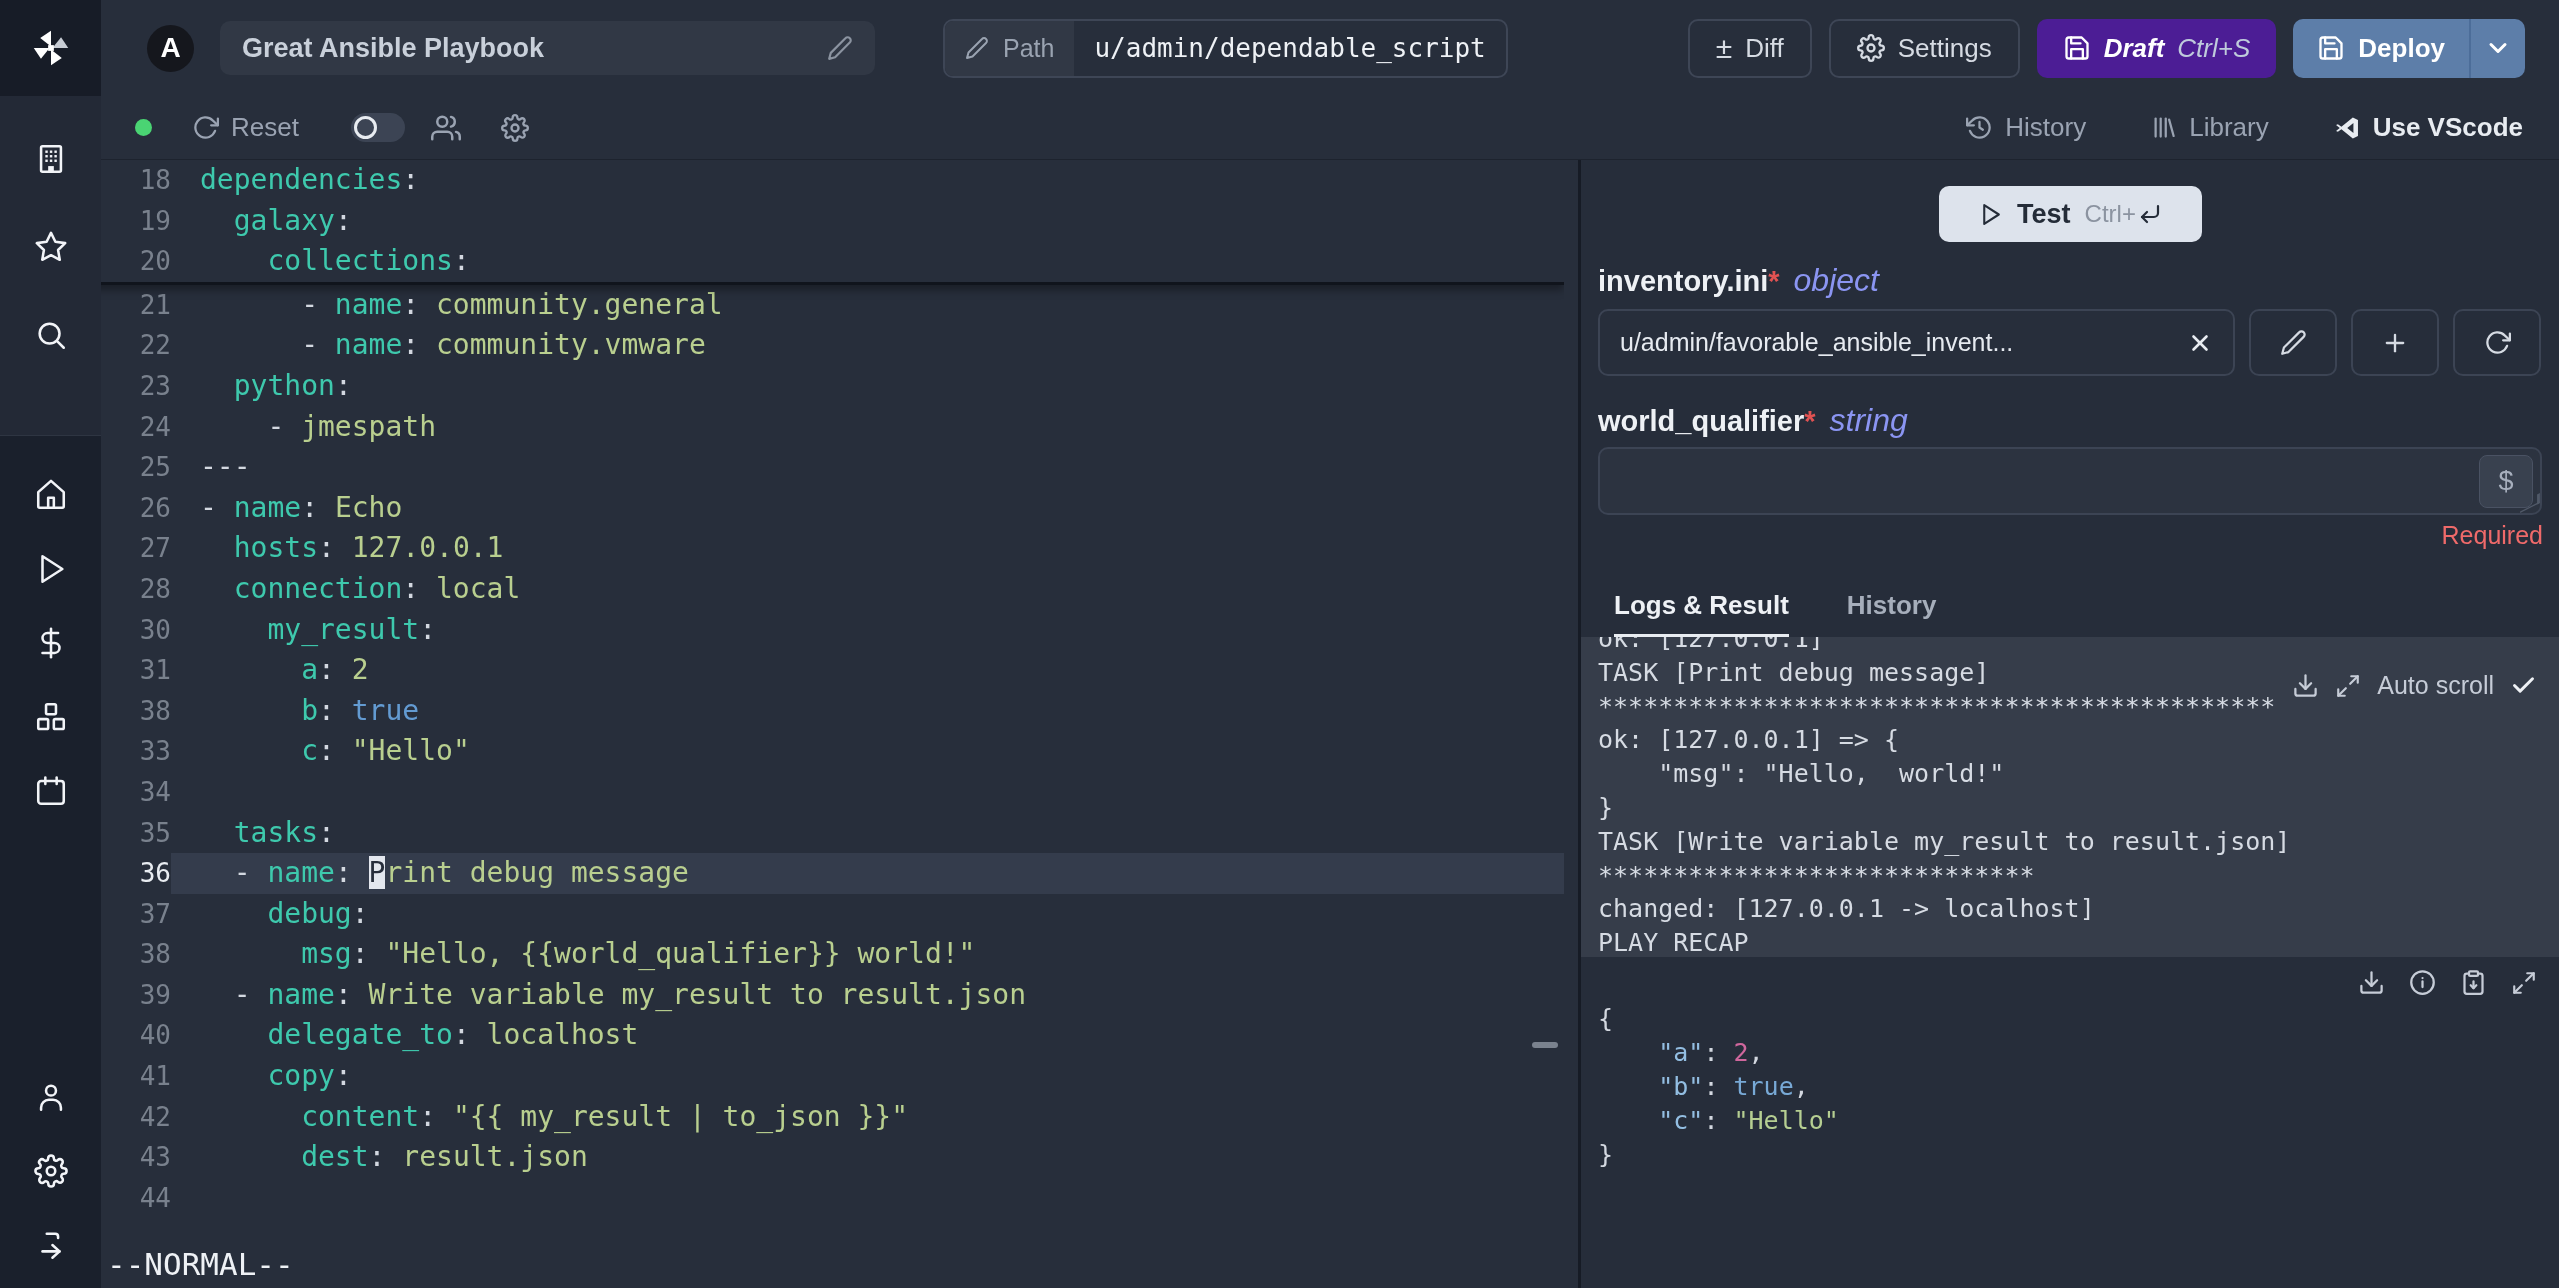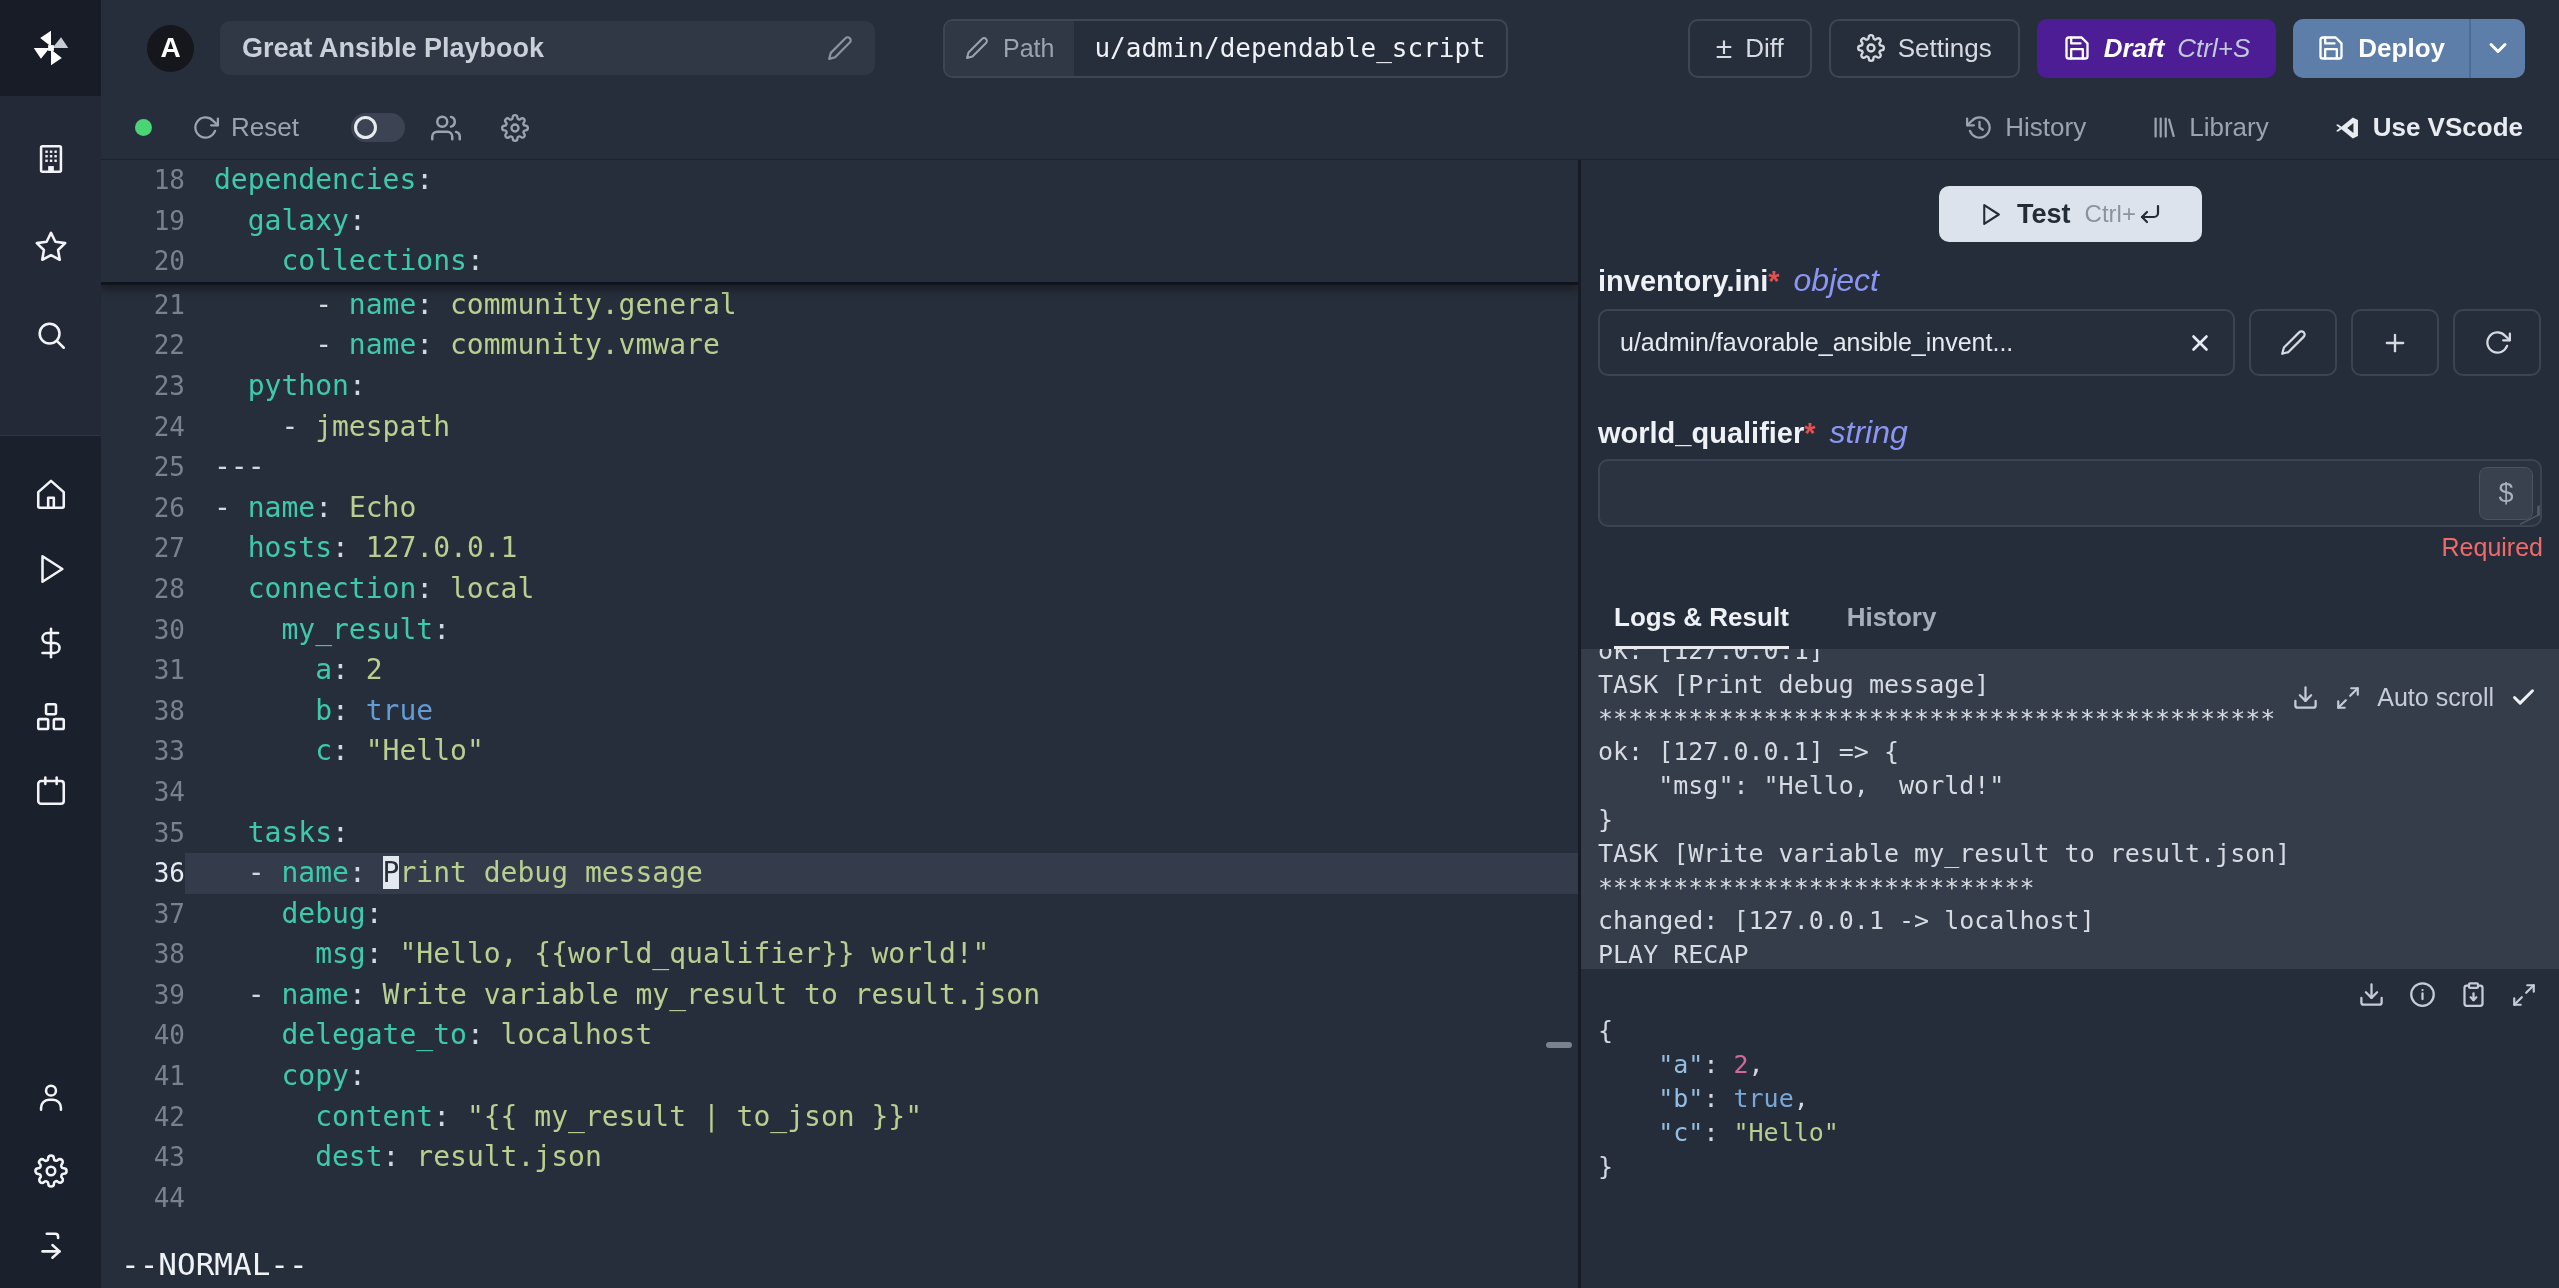--- a/index.html
+++ b/index.html
@@ -53,21 +53,21 @@
   .t2-item { display:flex; align-items:center; gap:12px; color:#9aa3b2; font-size:26px; cursor:pointer; }
   .reset { margin-left:40px; }
   .toggle { margin-left:52px; width:54px; height:29px; border-radius:15px; background:#3c4454; position:relative; cursor:pointer; }
   .knob { position:absolute; left:3px; top:3px; width:23px; height:23px; border-radius:50%; border:3px solid #e8ecf1; }
   .t2-users { margin-left:26px; color:#9aa3b2; }
   .t2-gear { margin-left:40px; color:#9aa3b2; }
   .t2-right { margin-left:auto; display:flex; align-items:center; gap:64px; margin-right:36px; }
   .vscode { color:#e8ecf1; font-weight:600; }
 
   
-  .editor { position:absolute; left:101px; top:160px; width:1477px; height:1128px; background:#272e3b; overflow:hidden; }
+  .editor { position:absolute; left:87px; top:160px; width:1477px; height:1128px; background:#272e3b; overflow:hidden; }
   .sticky { border-bottom:3px solid #10141c; box-shadow:0 5px 8px rgba(0,0,0,.35); position:relative; z-index:2; background:#272e3b; }
   .cline { display:flex; height:40.6px; font-family:"DejaVu Sans Mono", monospace; font-size:28px; }
   .ln { width:84px; text-align:right; color:#79818d; font-size:26px; line-height:40.6px; flex:none; }
   .ctext { flex:1; white-space:pre; line-height:40.6px; padding-left:29px; }
   .cline.active .ctext { background:#343c4c; }
   .cline.active .ln { color:#e8ecf1; }
   .tok-k { color:#3ec9ad; } .tok-v { color:#b9cf8f; } .tok-p { color:#d3d8e0; }
   .tok-b { color:#639bd2; }
   .tok-cur { background:#e3e7ee; color:#272e3b; }
   .vim { position:absolute; left:20px; bottom:6px; font-family:"DejaVu Sans Mono", monospace;
@@ -520,21 +520,21 @@
       <button class="sq-btn">
         <span class="icon">
           <svg width="27" height="27" viewBox="0 0 24 24">
               <polyline points="23 4 23 10 17 10"></polyline>
               <path d="M20.49 15a9 9 0 1 1-2.12-9.36L23 10"></path>
             </svg>
         </span>
       </button>
     </div>
 
-    <div class="field-label" style="margin-top:38px">
+    <div class="field-label" style="margin-top:26px">
       <span><span class="fname">world_qualifier</span><span class="fstar">*</span></span>
       <span class="ftype">string</span>
     </div>
     <div class="world-area">
       <div class="dollar-btn">$</div>
     </div>
     <div class="required">Required</div>
 
     <div class="tabs">
       <span class="tab active">Logs &amp; Result</span>

